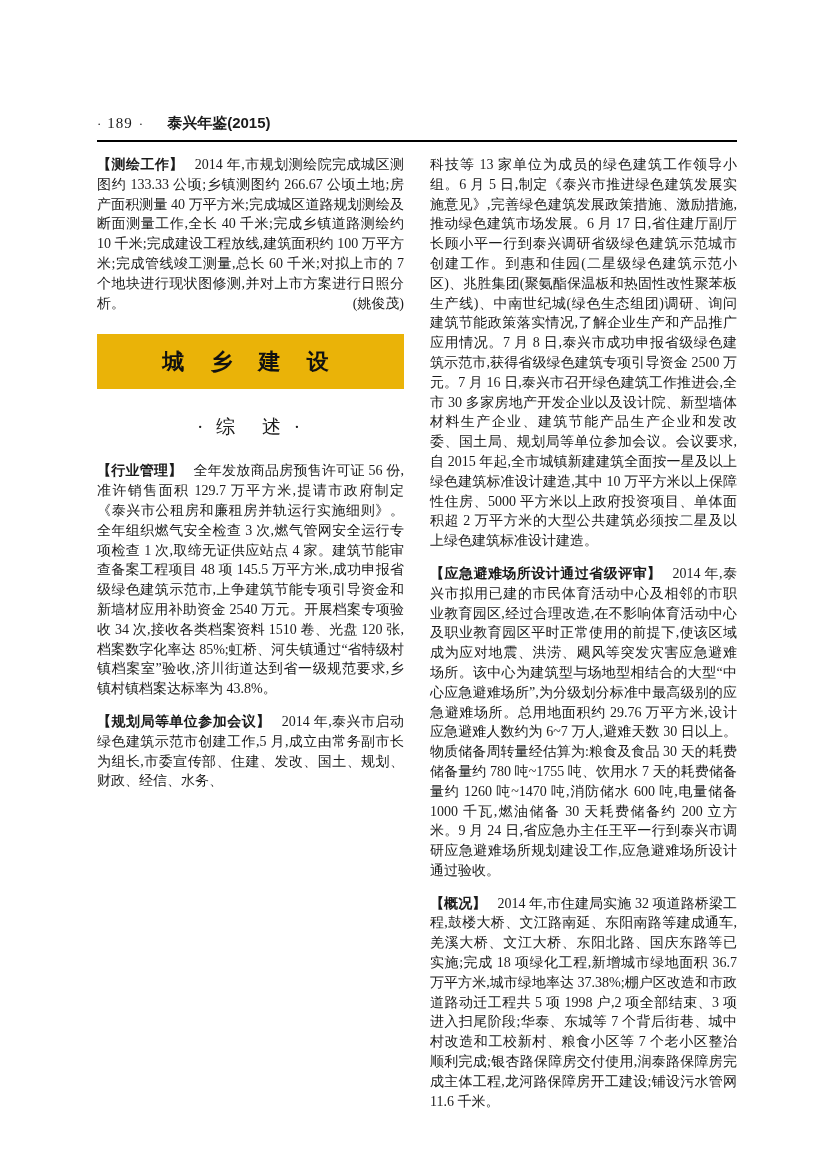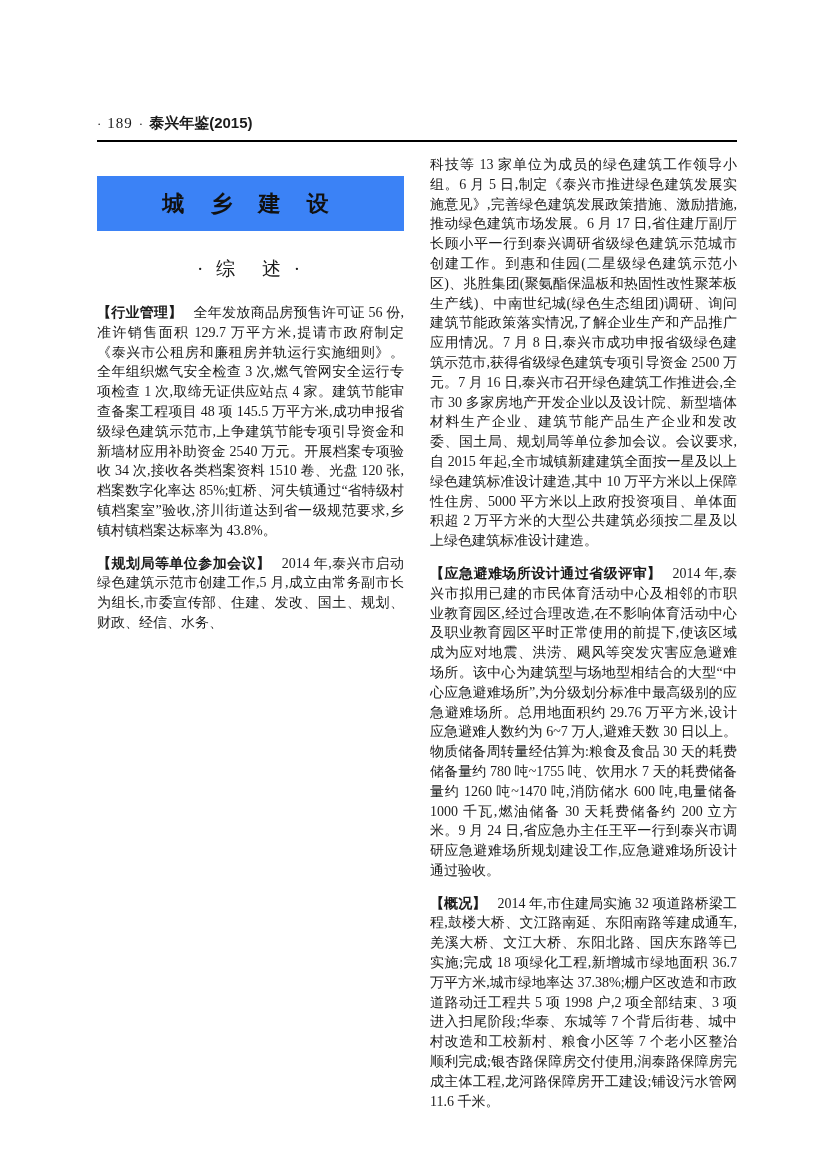--- a/index.html
+++ b/index.html
@@ -26,21 +26,21 @@
     line-height: 18px;
     display: flex;
     align-items: baseline;
     gap: 6px;
   }
   .page-header .dot { font-size: 13px; }
   .page-header .pagenum { letter-spacing: 1px; }
   .page-header .booktitle {
     font-family: "Liberation Sans", "DejaVu Sans", sans-serif;
     font-weight: 700;
-    margin-left: 0;
+    margin-left: 18px;
   }
 
   .rule {
     border-bottom: 2.5px solid #000000;
     margin-top: 7px;
     margin-bottom: 13px;
   }
 
   .columns {
     display: flex;
@@ -62,21 +62,21 @@
     font-style: normal;
     margin-right: 11px;
   }
 
   .author {
     float: right;
     margin-left: 8px;
   }
 
   .chapter-box {
-    background: #3b82f6;
+    background: #eab308;
     text-align: center;
     padding: 13px 0 12px;
     margin: 21px 0 4px;
   }
   .chapter-box span {
     font-family: "Liberation Sans", "DejaVu Sans", sans-serif;
     font-weight: 700;
     font-size: 22px;
     letter-spacing: 10px;
     color: #111111;
@@ -104,20 +104,21 @@
       <span class="booktitle">泰兴年鉴(2015)</span>
     </header>
 
     <div class="rule"></div>
 
     <div class="columns">
 
       <div class="col">
 
 
+        <p class="body-p"><b class="entry-label">【测绘工作】</b><span>2014 年,市规划测绘院完成城区测图约 133.33 公顷;乡镇测图约 266.67 公顷土地;房产面积测量 40 万平方米;完成城区道路规划测绘及断面测量工作,全长 40 千米;完成乡镇道路测绘约 10 千米;完成建设工程放线,建筑面积约 100 万平方米;完成管线竣工测量,总长 60 千米;对拟上市的 7 个地块进行现状图修测,并对上市方案进行日照分析。</span><span class="author">(姚俊茂)</span></p>
 
         <div class="chapter-box">
           <span>城 乡 建 设</span>
         </div>
 
         <h3 class="subsection">· 综　述 ·</h3>
 
 
         <p class="body-p"><b class="entry-label">【行业管理】</b><span>全年发放商品房预售许可证 56 份,准许销售面积 129.7 万平方米,提请市政府制定《泰兴市公租房和廉租房并轨运行实施细则》。全年组织燃气安全检查 3 次,燃气管网安全运行专项检查 1 次,取缔无证供应站点 4 家。建筑节能审查备案工程项目 48 项 145.5 万平方米,成功申报省级绿色建筑示范市,上争建筑节能专项引导资金和新墙材应用补助资金 2540 万元。开展档案专项验收 34 次,接收各类档案资料 1510 卷、光盘 120 张,档案数字化率达 85%;虹桥、河失镇通过“省特级村镇档案室”验收,济川街道达到省一级规范要求,乡镇村镇档案达标率为 43.8%。</span></p>
 

